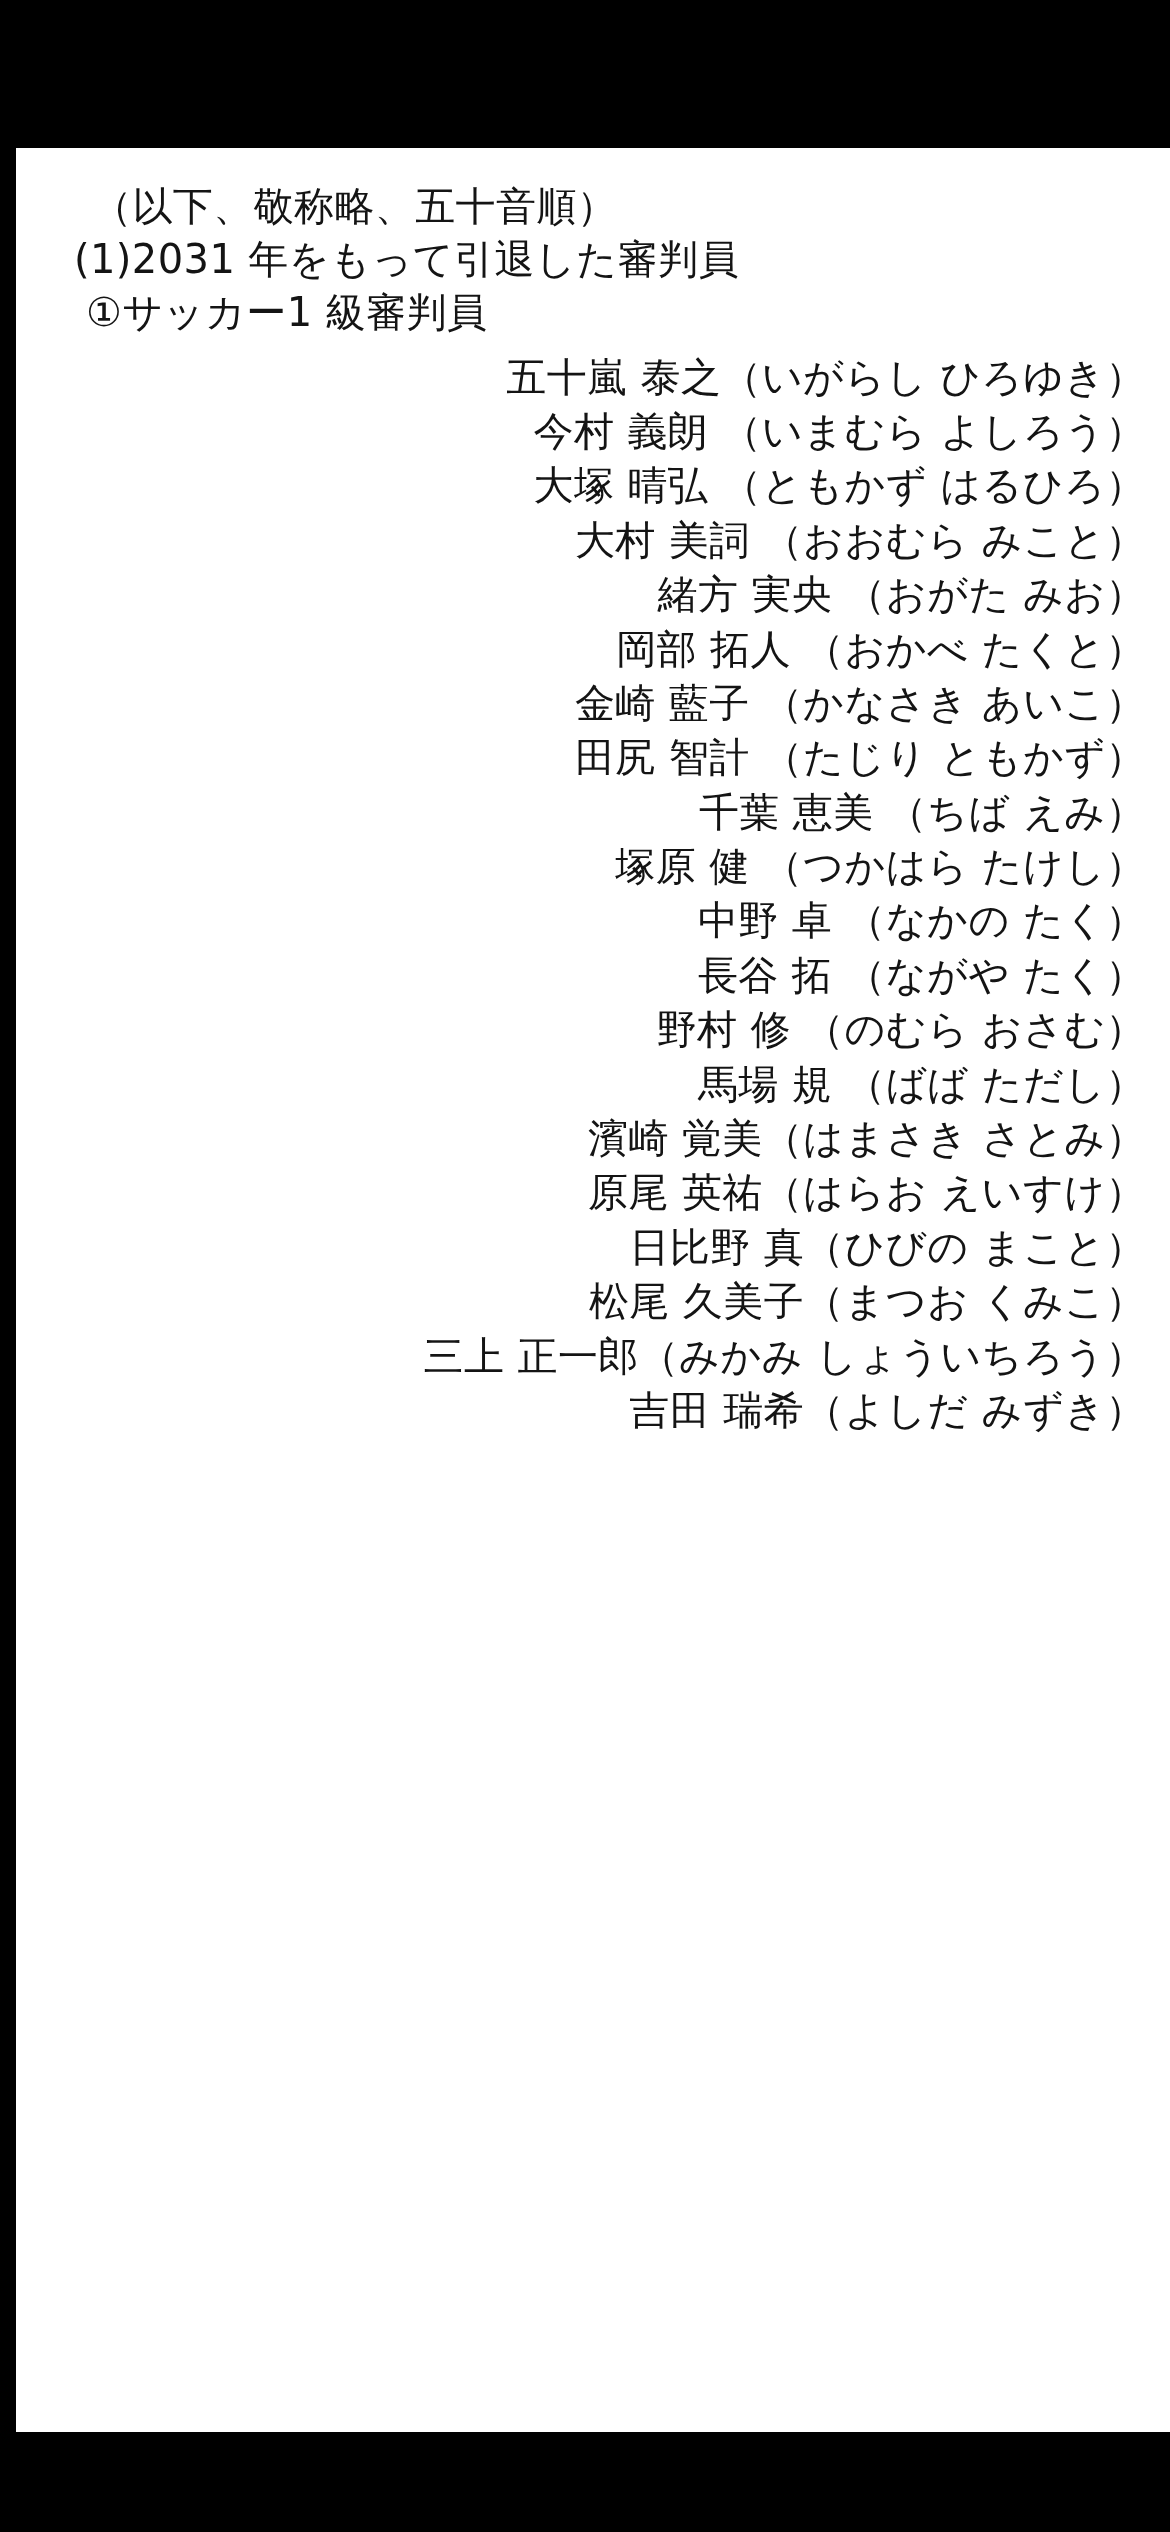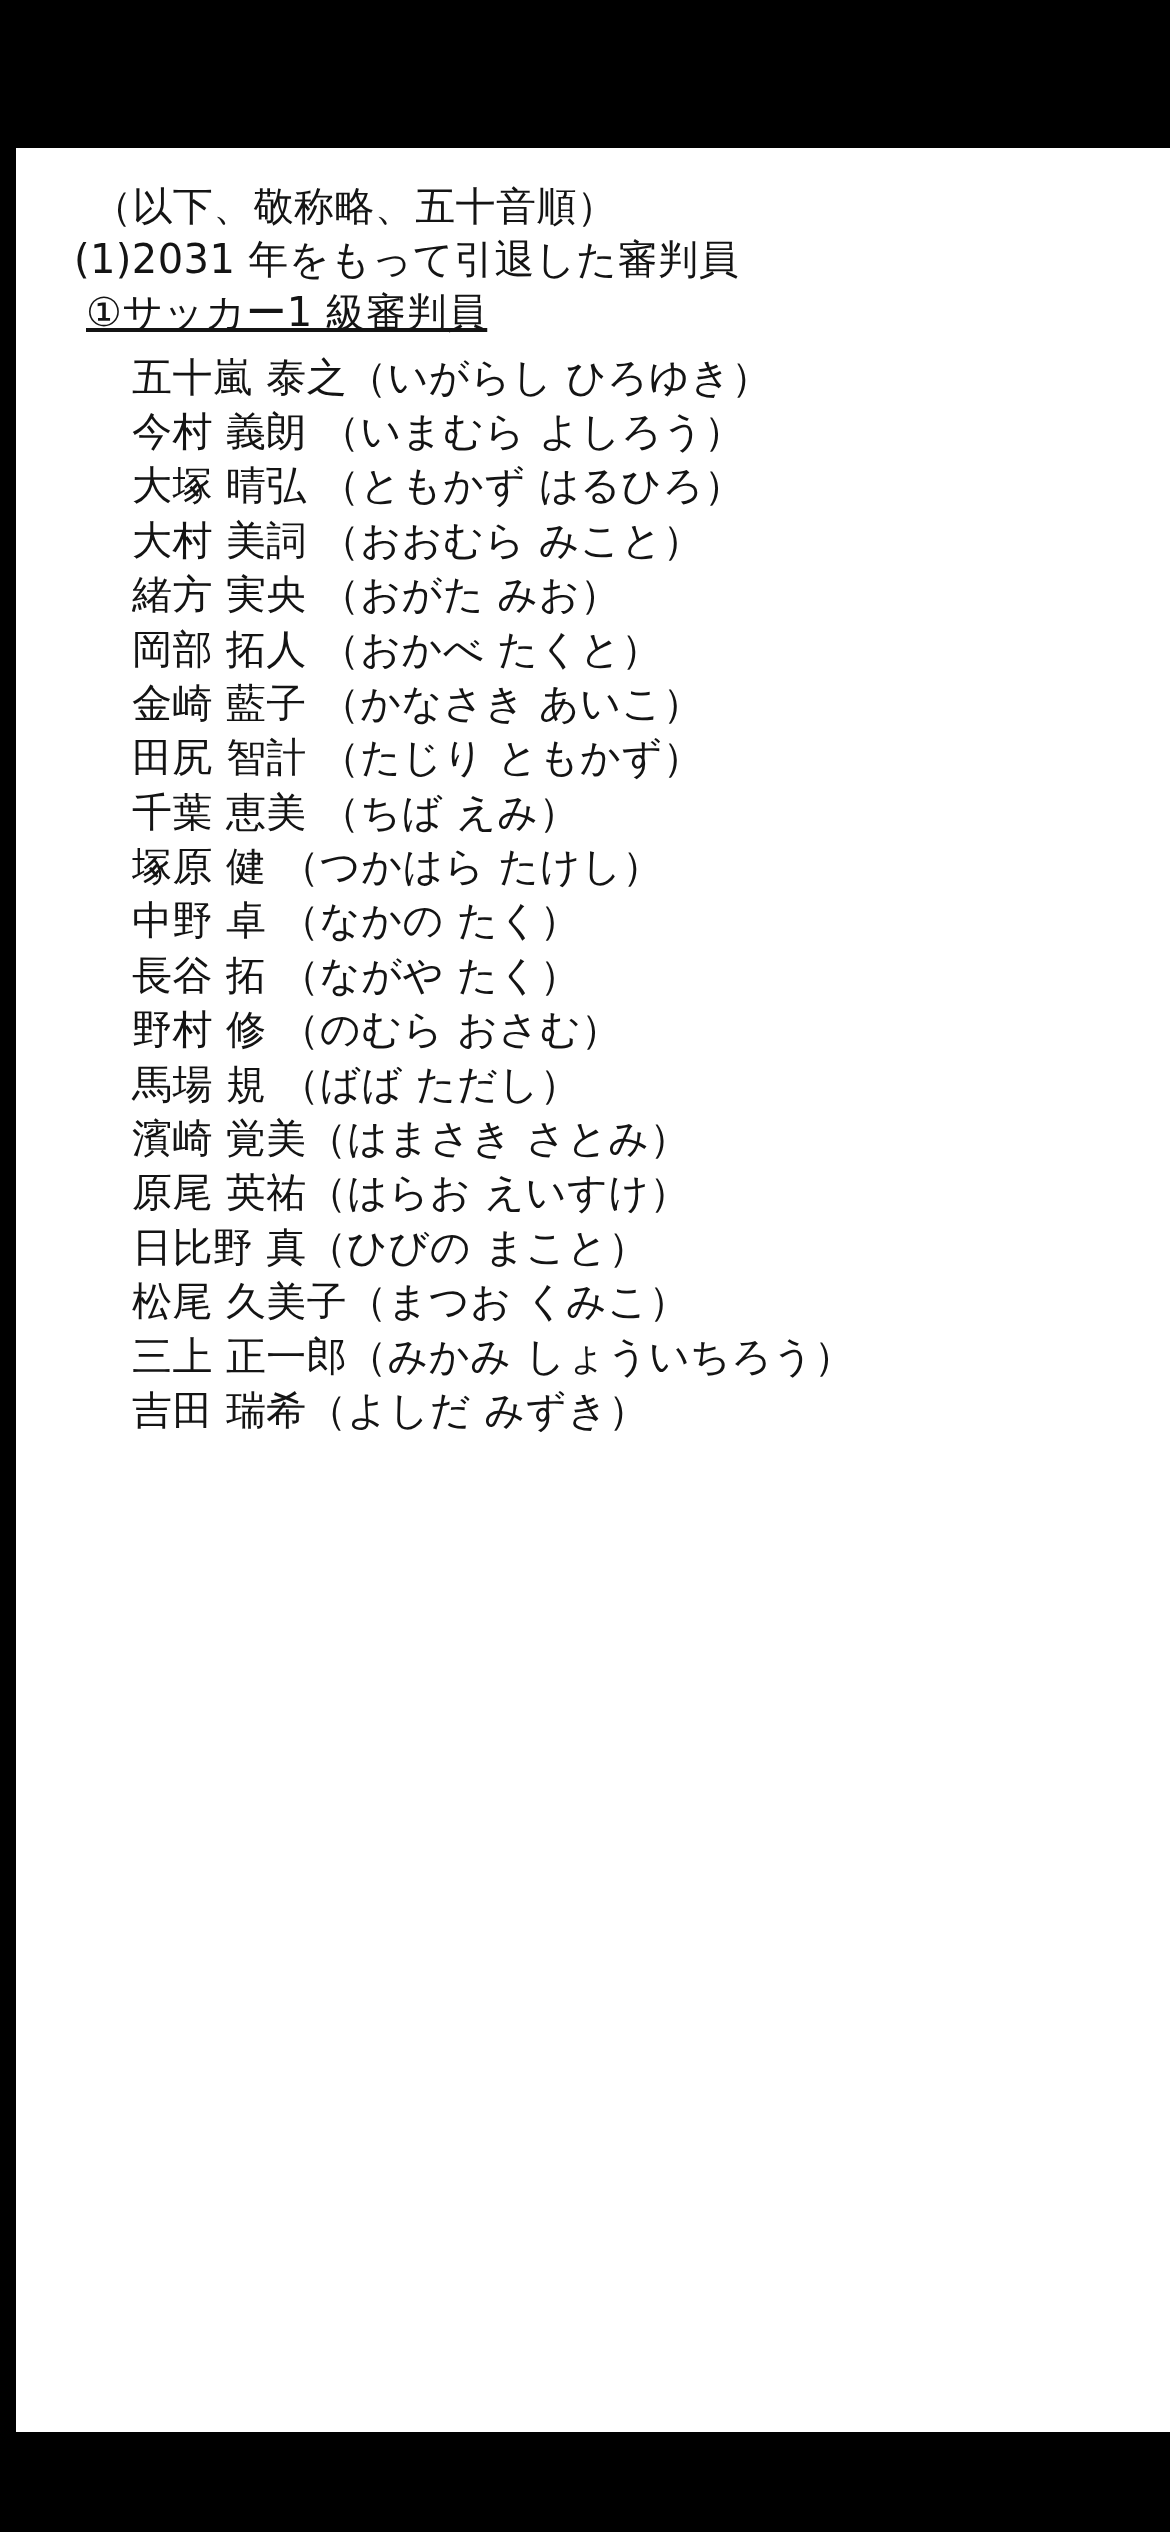--- a/index.html
+++ b/index.html
@@ -46,22 +46,22 @@
   }
   .line {
     font-size: 40px;
     line-height: 1.33;
     letter-spacing: 0.01em;
     white-space: pre;
     color: #141414;
   }
   .lvl-0 { padding-left: 36px; }   
   .lvl-1 { padding-left: 18px; }   
-  .lvl-2 { padding-left: 30px; text-decoration: underline; }   
-  .lvl-3 { padding-left: 76px; }   
+  .lvl-2 { padding-left: 30px; }   
+  .lvl-3 { padding-left: 76px; text-align: right; }   
   .names .line {
     font-size: 40px;
     line-height: 1.36;
   }
   .spacer-sm { height: 10px; }
 </style>
 </head>
 <body>
 
 <div class="screen">

